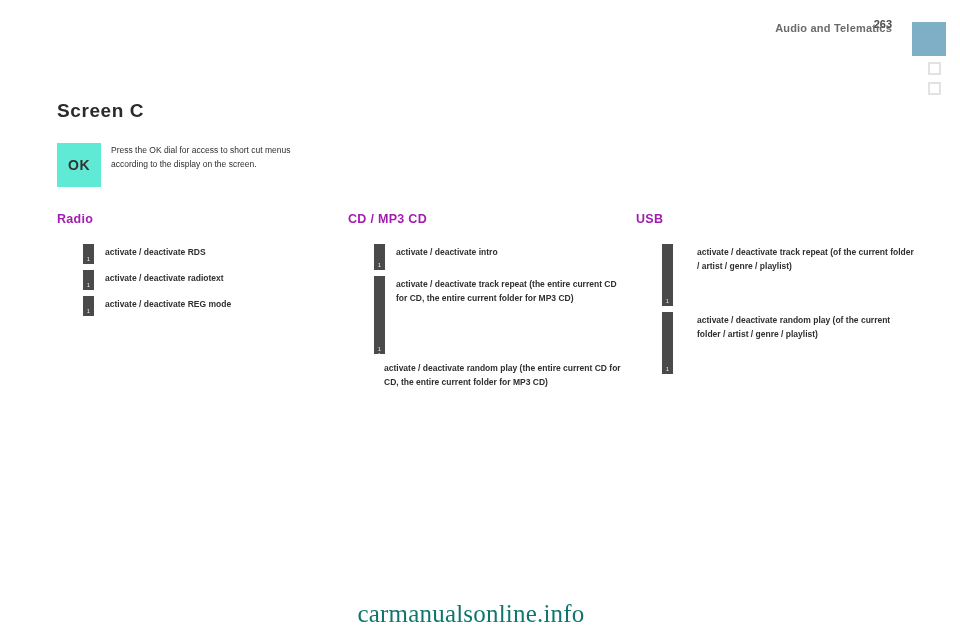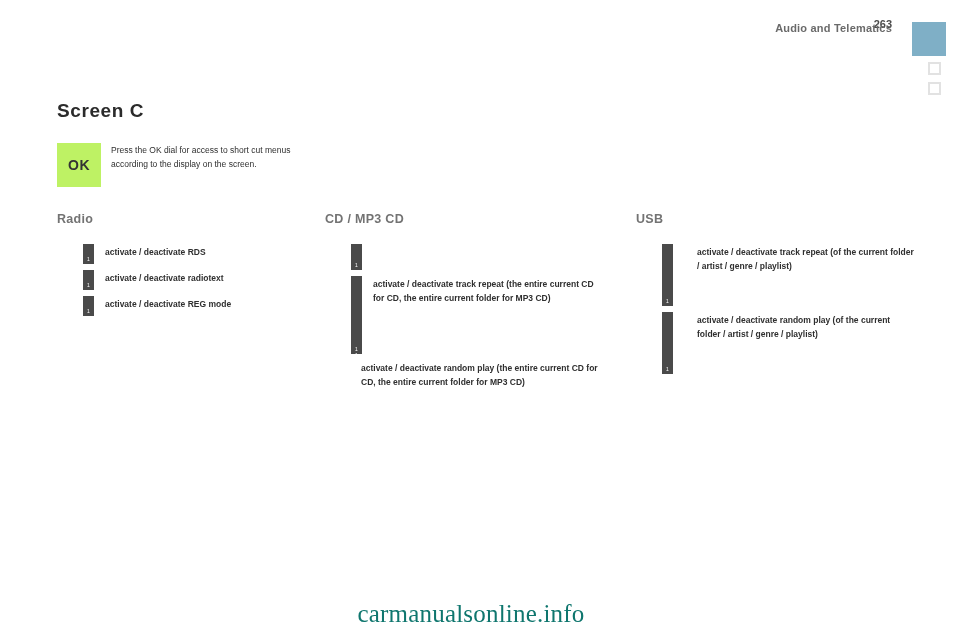--- a/index.html
+++ b/index.html
@@ -78,21 +78,21 @@
     position: absolute;
     left: 57px;
     top: 143px;
     width: 243px;
     display: flex;
     align-items: flex-start;
   }
   .ok-key {
     width: 44px;
     height: 44px;
-    background: #bef264;
+    background: #5eead4;
     color: #333333;
     font-size: 14px;
     font-weight: bold;
     display: flex;
     align-items: center;
     justify-content: center;
     flex: 0 0 auto;
     letter-spacing: 0.5px;
   }
   .ok-text {
@@ -103,27 +103,27 @@
     line-height: 1.65;
     width: 184px;
   }
 
   
   .column {
     position: absolute;
     top: 212px;
   }
   .col-radio { left: 57px;  width: 270px; }
-  .col-cd    { left: 325px; width: 280px; }
+  .col-cd    { left: 348px; width: 280px; }
   .col-usb   { left: 625px; width: 280px; margin-left: 11px; }
 
   .col-heading {
     font-size: 12.5px;
     font-weight: bold;
-    color: #737373;
+    color: #a21caf;
     letter-spacing: 0.3px;
     margin: 0 0 18px 0;
   }
 
   .entry {
     position: relative;
     display: flex;
     align-items: stretch;
     margin-bottom: 6px;
     padding-left: 26px;
@@ -217,20 +217,21 @@
   </div>
 </div>
 
 <div class="column col-cd">
   <div class="col-heading">CD / MP3 CD</div>
 
   <div class="entry h-md">
     <div class="entry-marker">
       <span class="marker-num">1</span>
     </div>
+    <div class="entry-text">activate / deactivate intro</div>
   </div>
 
   <div class="entry h-xl">
     <div class="entry-marker">
       <span class="marker-num">1</span>
     </div>
     <div class="entry-text">activate / deactivate track repeat (the entire current CD for CD, the entire current folder for MP3 CD)</div>
   </div>
 
   <div class="entry h-xxl">

